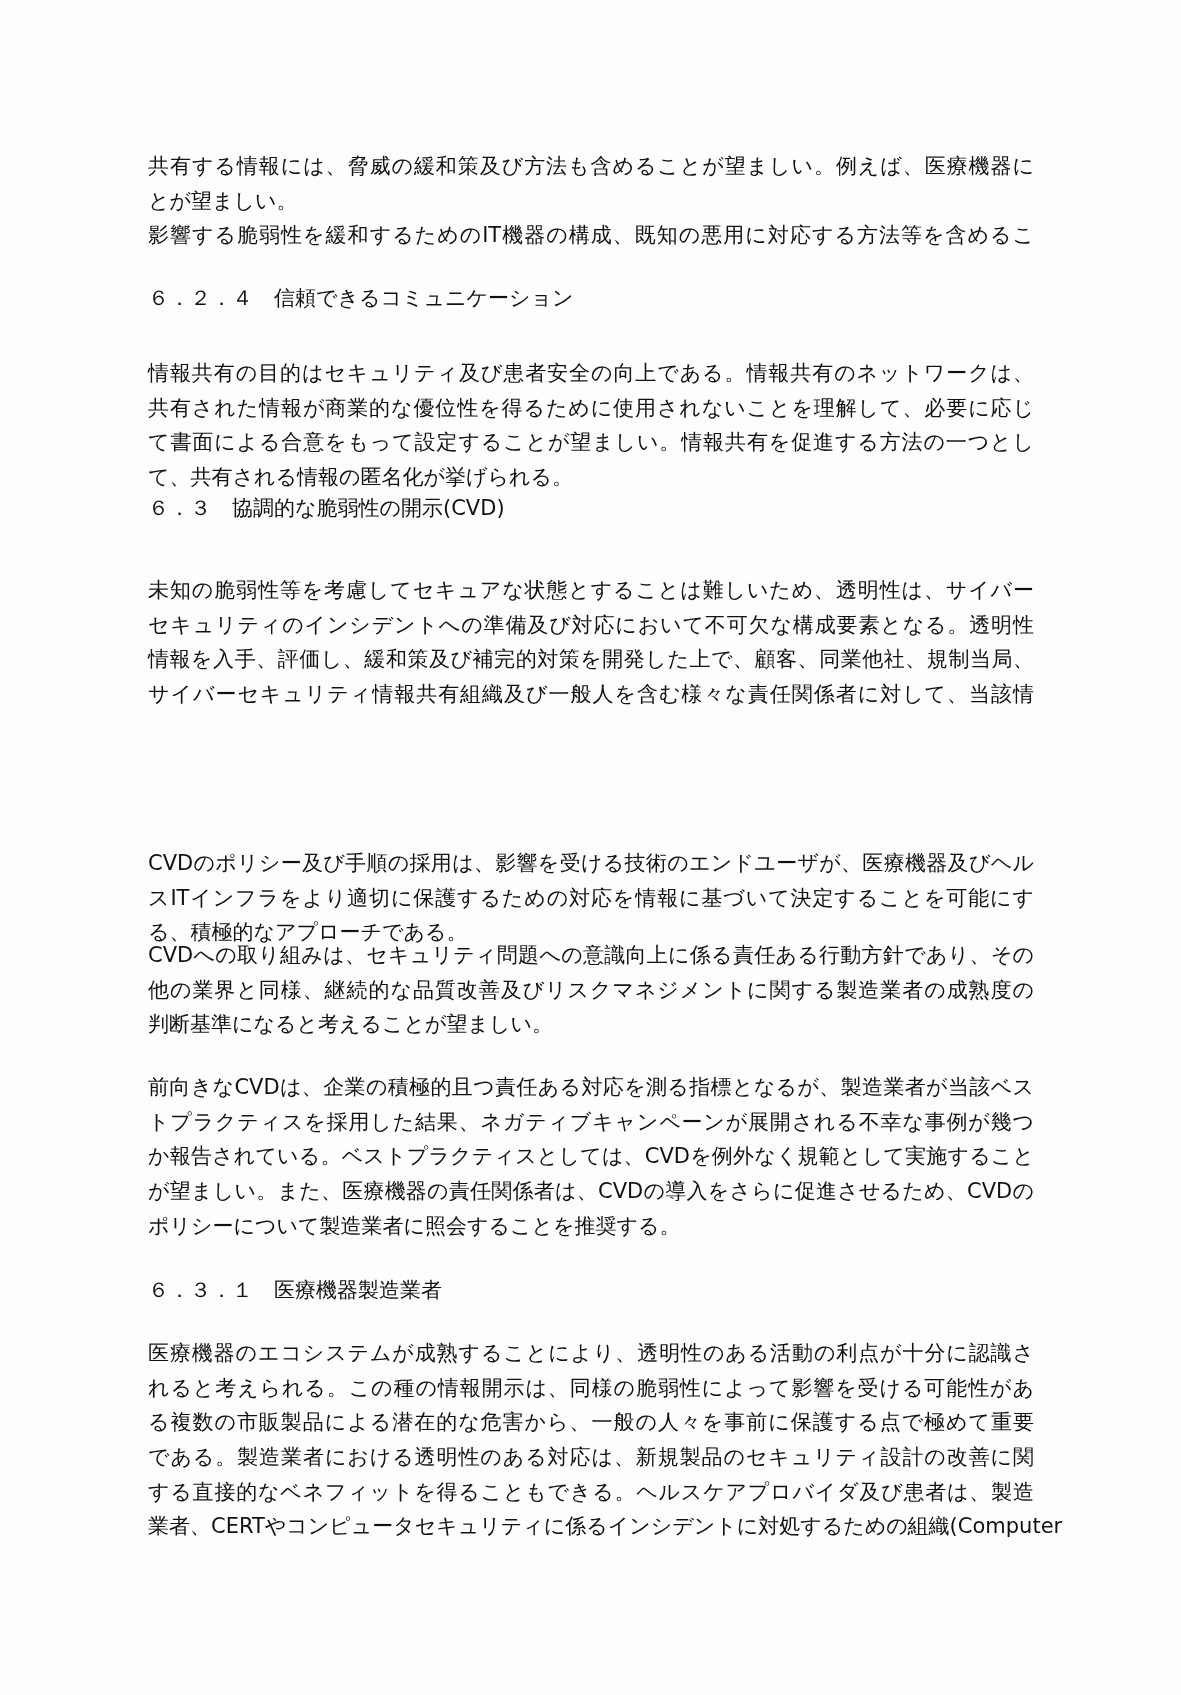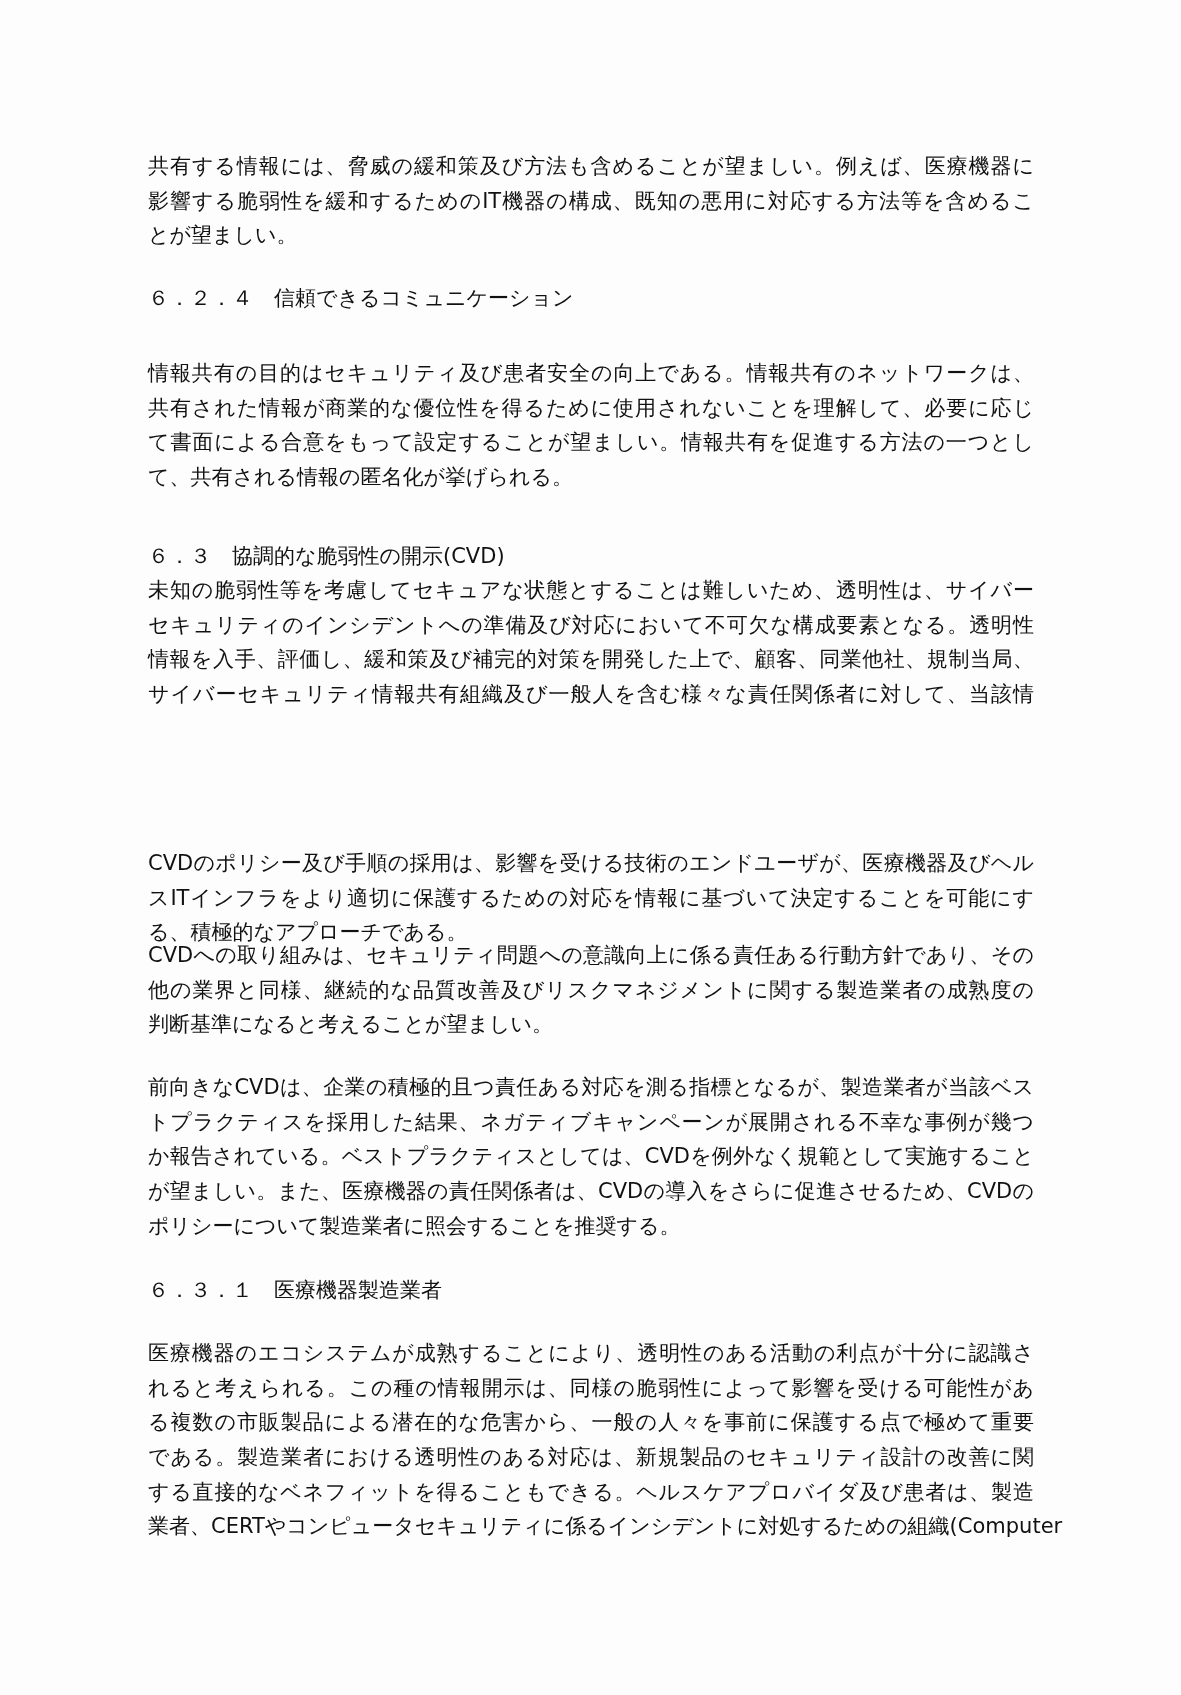--- a/index.html
+++ b/index.html
@@ -45,36 +45,36 @@
       text-align-last: left;
     }
   </style>
 </head>
 <body>
 
 <div class="page">
 
   <div class="block" style="top:149px">
     <span class="line">共有する情報には、脅威の緩和策及び方法も含めることが望ましい。例えば、医療機器に</span>
+    <span class="line last">とが望ましい。</span>
     <span class="line">影響する脆弱性を緩和するためのIT機器の構成、既知の悪用に対応する方法等を含めるこ</span>
-    <span class="line last">とが望ましい。</span>
   </div>
 
   <div class="block heading" style="top:281px">
     <span class="line">６．２．４　信頼できるコミュニケーション</span>
   </div>
 
   <div class="block" style="top:356px">
     <span class="line">情報共有の目的はセキュリティ及び患者安全の向上である。情報共有のネットワークは、</span>
     <span class="line">共有された情報が商業的な優位性を得るために使用されないことを理解して、必要に応じ</span>
     <span class="line">て書面による合意をもって設定することが望ましい。情報共有を促進する方法の一つとし</span>
     <span class="line last">て、共有される情報の匿名化が挙げられる。</span>
   </div>
 
-  <div class="block heading" style="top:539px">
+  <div class="block heading" style="top:491px">
     <span class="line">６．３　協調的な脆弱性の開示(CVD)</span>
   </div>
 
   <div class="block" style="top:573px">
     <span class="line">未知の脆弱性等を考慮してセキュアな状態とすることは難しいため、透明性は、サイバー</span>
     <span class="line">セキュリティのインシデントへの準備及び対応において不可欠な構成要素となる。透明性</span>
     <span class="line">情報を入手、評価し、緩和策及び補完的対策を開発した上で、顧客、同業他社、規制当局、</span>
     <span class="line">サイバーセキュリティ情報共有組織及び一般人を含む様々な責任関係者に対して、当該情</span>
   </div>
 

